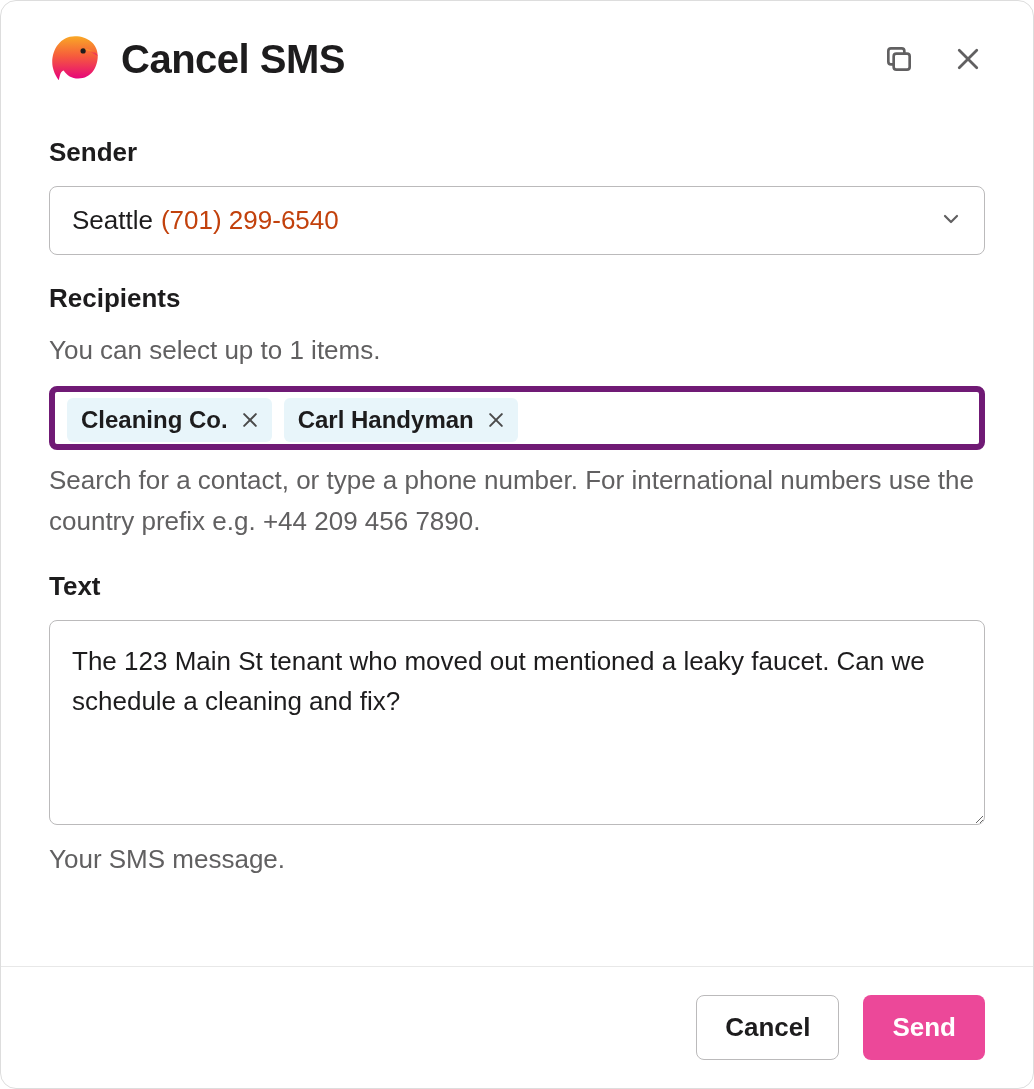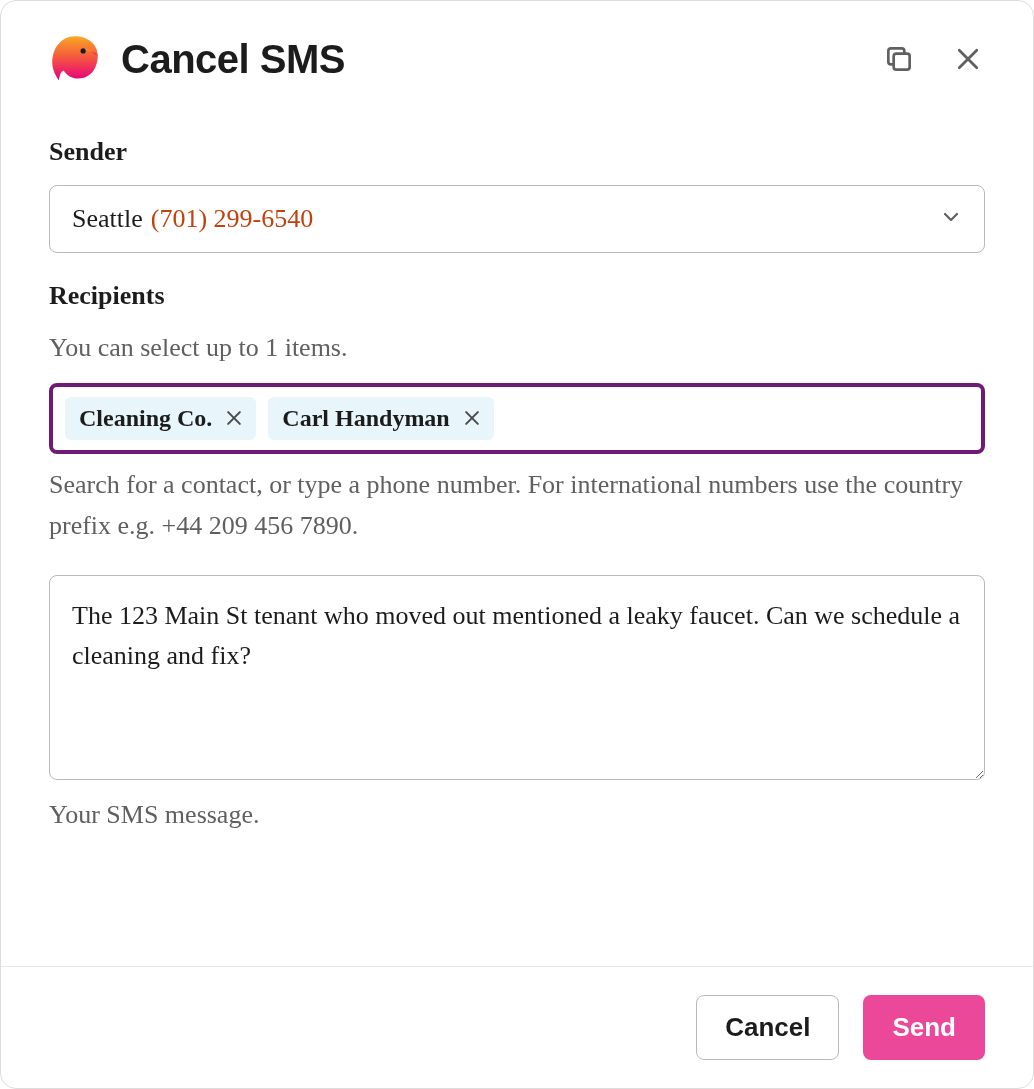--- a/index.html
+++ b/index.html
@@ -52,21 +52,20 @@
     color: #616061;
     display: flex;
     align-items: center;
     justify-content: center;
     padding: 2px;
   }
   .modal-body {
     flex: 1;
     padding: 0 48px 32px 48px;
     overflow-y: auto;
-    font-family: Liberation Serif, serif;
   }
   .field {
     margin-top: 28px;
   }
   .field-label {
     font-size: 26px;
     font-weight: 700;
     color: #1d1c1d;
     margin-bottom: 18px;
     display: block;
@@ -109,24 +108,24 @@
   .chevron {
     position: absolute;
     right: 22px;
     top: 50%;
     transform: translateY(-50%);
     color: #616061;
     pointer-events: none;
   }
   .chips-input {
     width: 100%;
-    border: 4px solid #701a75;
-    border-radius: 8px;
-    background: #fff;
-    padding: 10px 12px;
+    border: 6px solid #701a75;
+    border-radius: 8px;
+    background: #fff;
+    padding: 2px 12px;
     display: flex;
     flex-wrap: wrap;
     gap: 12px;
     min-height: 64px;
     align-items: flex-end;
   }
   .chip {
     background: #e8f5fa;
     border-radius: 6px;
     padding: 8px 10px 8px 14px;
@@ -259,20 +258,21 @@
                 <line x1="5" y1="5" x2="19" y2="19"></line>
                 <line x1="19" y1="5" x2="5" y2="19"></line>
               </svg>
           </button>
         </span>
       </div>
       <p class="hint-below">Search for a contact, or type a phone number. For international numbers use the country prefix e.g. +44 209 456 7890.</p>
     </div>
 
     <div class="field">
+      <label class="field-label">Text</label>
       <textarea class="textarea" style="">The 123 Main St tenant who moved out mentioned a leaky faucet. Can we schedule a cleaning and fix?</textarea>
       <p class="hint-below">Your SMS message.</p>
     </div>
 
   </div>
 
   <div class="modal-footer">
     <button class="btn btn-secondary">Cancel</button>
     <button class="btn btn-primary">Send</button>
   </div>

